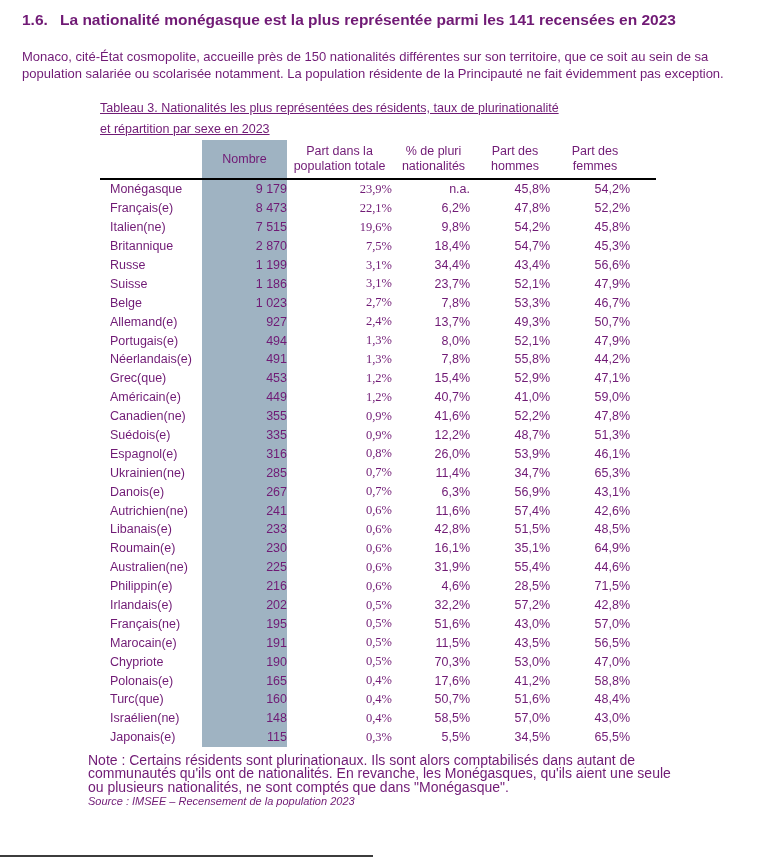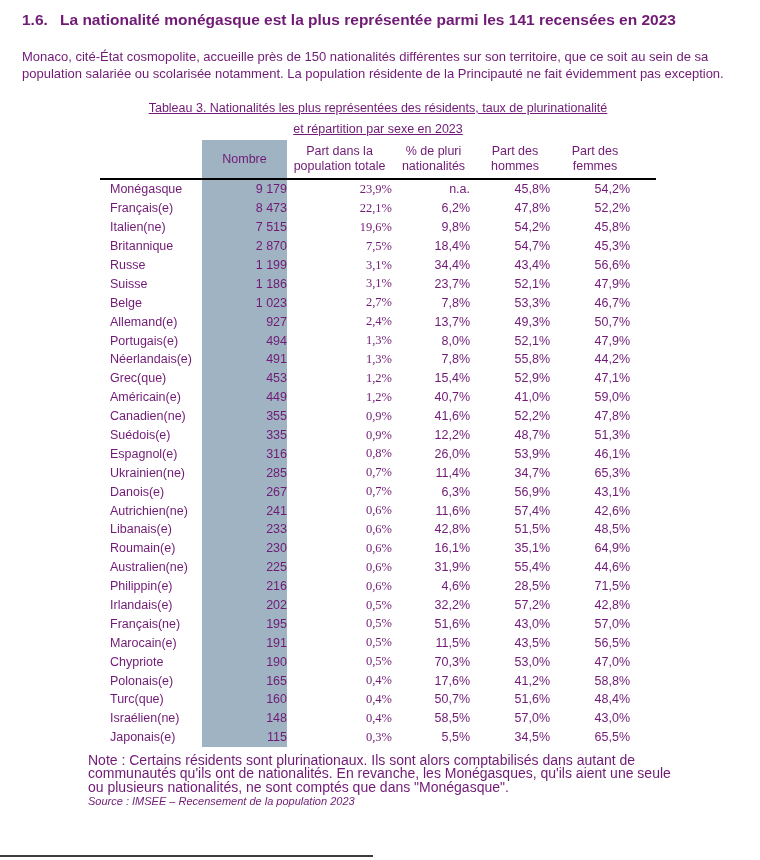--- a/index.html
+++ b/index.html
@@ -22,21 +22,20 @@
   .heading .htext{max-width:672px;}
   .intro{
     margin:18px 20px 16px 22px;
     width:718px;
     font-size:13px;
     line-height:17px;
   }
   .table-title{
     margin:15px 0 0 100px;
     width:556px;
-    text-align:center;
     font-size:12.5px;
     line-height:21px;
   }
   .underlined{text-decoration:underline;}
   table.nat{
     margin-left:100px;
     width:556px;
     border-collapse:collapse;
     table-layout:fixed;
     font-size:12.5px;

